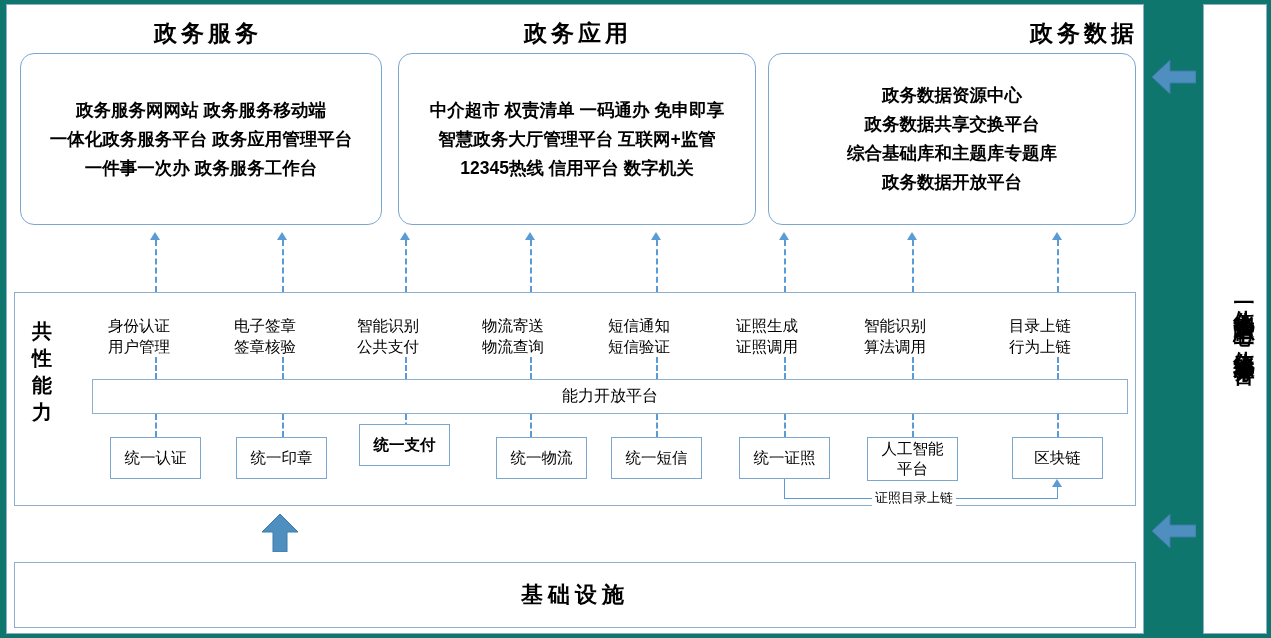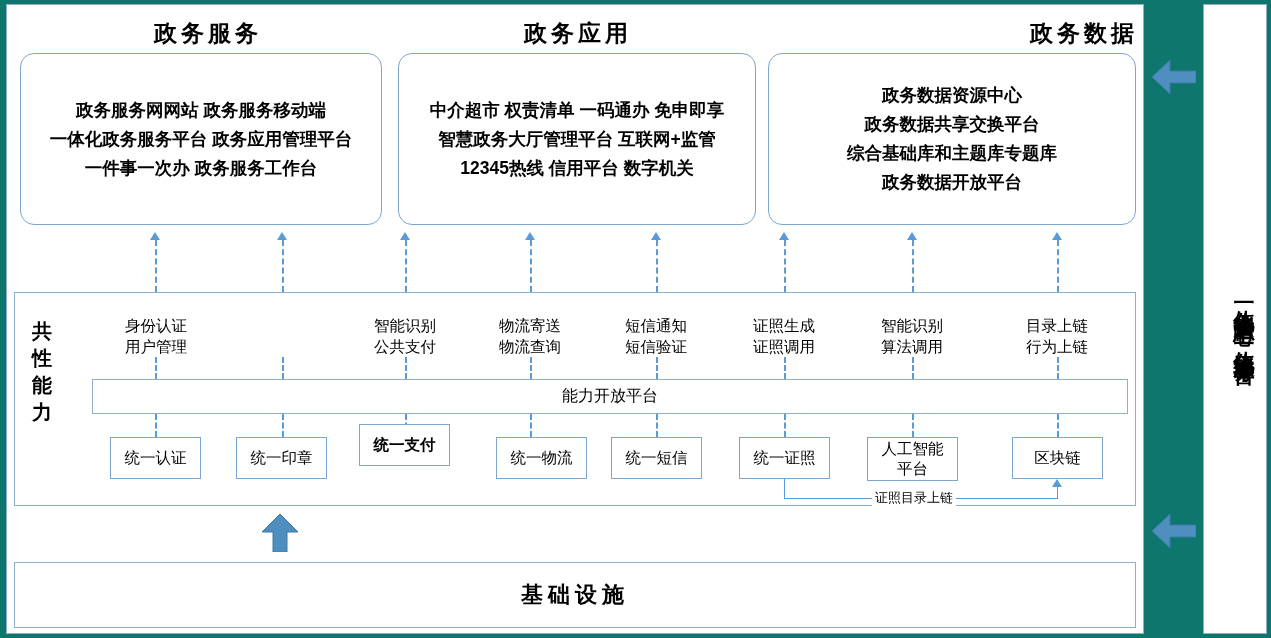--- a/index.html
+++ b/index.html
@@ -102,21 +102,20 @@
     top: 318px;
     width: 40px;
     text-align: center;
     font-size: 20px;
     font-weight: bold;
     line-height: 27px;
     color: #000;
   }
   .cap-head {
     position: absolute;
-    text-align: center;
     font-size: 15.5px;
     line-height: 21px;
     color: #000;
     white-space: nowrap;
   }
   .open-platform {
     position: absolute;
     left: 92px;
     top: 379px;
     width: 1036px;
@@ -298,20 +297,24 @@
     <div>共</div>
     <div>性</div>
     <div>能</div>
     <div>力</div>
   </div>
 
   <div class="cap-head" style="left:108px; top:315px; width:96px;">
     <div>身份认证</div>
     <div>用户管理</div>
   </div>
+  <div class="cap-head" style="left:234px; top:315px; width:96px;">
+    <div>电子签章</div>
+    <div>签章核验</div>
+  </div>
   <div class="cap-head" style="left:357px; top:315px; width:96px;">
     <div>智能识别</div>
     <div>公共支付</div>
   </div>
   <div class="cap-head" style="left:482px; top:315px; width:96px;">
     <div>物流寄送</div>
     <div>物流查询</div>
   </div>
   <div class="cap-head" style="left:608px; top:315px; width:96px;">
     <div>短信通知</div>

